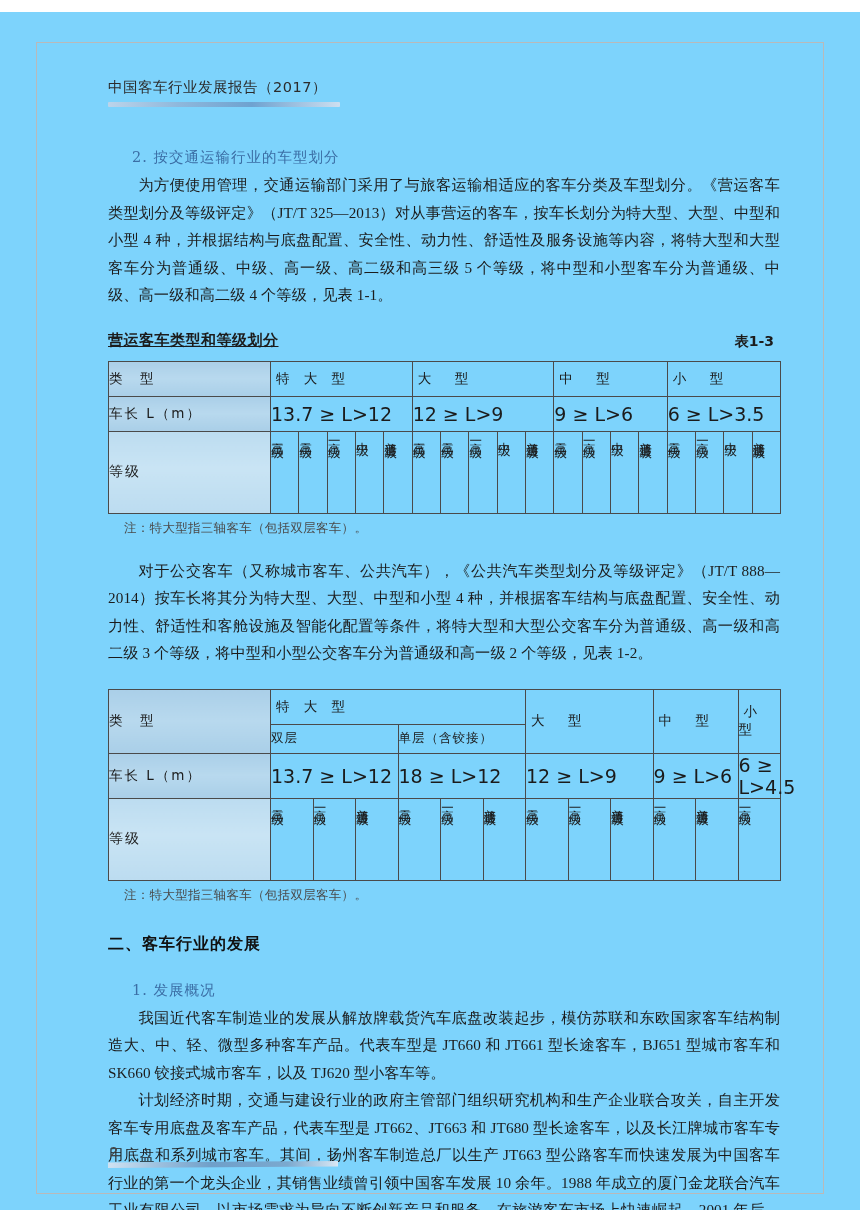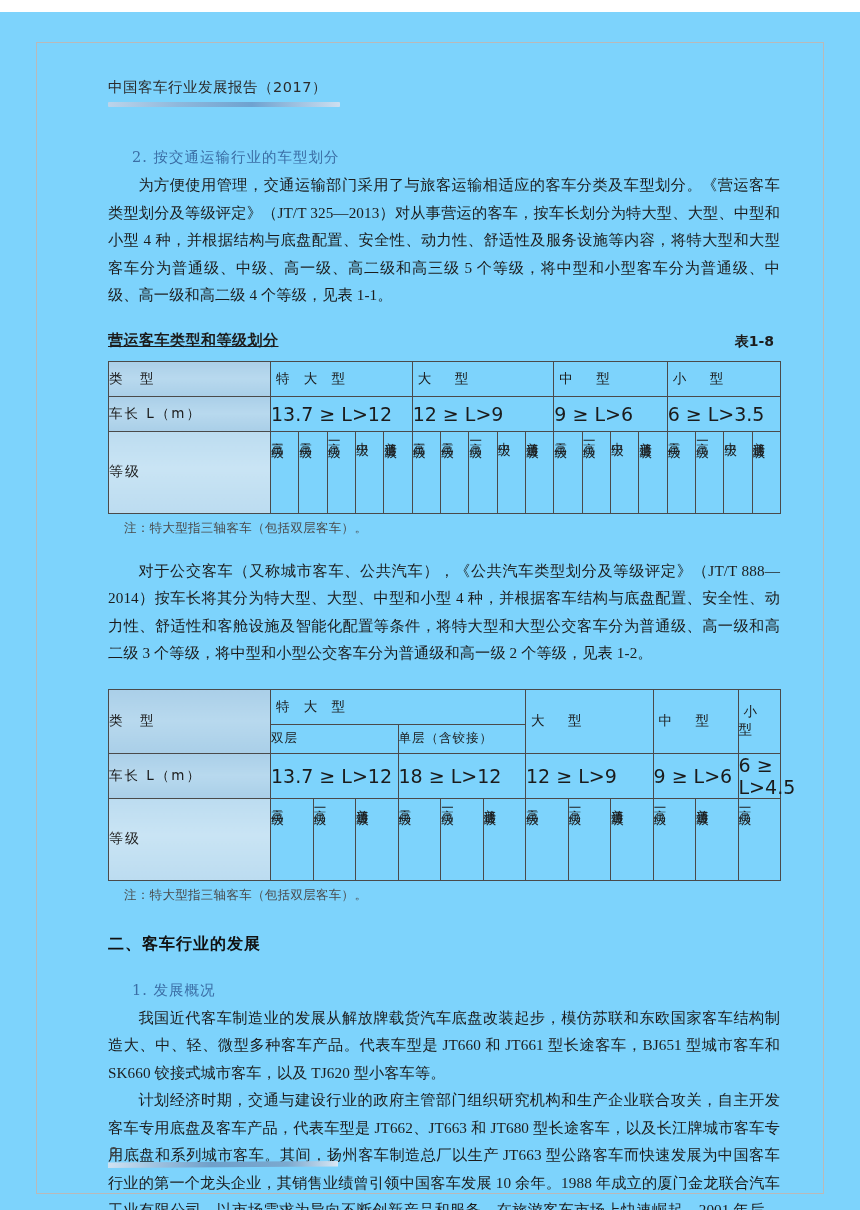--- a/index.html
+++ b/index.html
@@ -211,21 +211,21 @@
       <div class="runhead-title">中国客车行业发展报告（2017）</div>
       <div class="runhead-rule"></div>
     </div>
 
     <div class="h-sub">2. 按交通运输行业的车型划分</div>
     <p class="body indent">为方便使用管理，交通运输部门采用了与旅客运输相适应的客车分类及车型划分。《营运客车类型划分及等级评定》（JT/T 325—2013）对从事营运的客车，按车长划分为特大型、大型、中型和小型 4 种，并根据结构与底盘配置、安全性、动力性、舒适性及服务设施等内容，将特大型和大型客车分为普通级、中级、高一级、高二级和高三级 5 个等级，将中型和小型客车分为普通级、中级、高一级和高二级 4 个等级，见表 1-1。</p>
 
     <div class="tbl-block">
       <div class="tbl-caption-row">
         <div class="tbl-caption">营运客车类型和等级划分</div>
-        <div class="tbl-number">表1-8</div>
+        <div class="tbl-number">表1-3</div>
       </div>
 
       <table class="grid">
         <colgroup>
           <col style="width:162px">
           <col span="18" style="width:28.33px">
         </colgroup>
         <tbody>
           <tr>
             <td class="stub dark">类　型</td>

